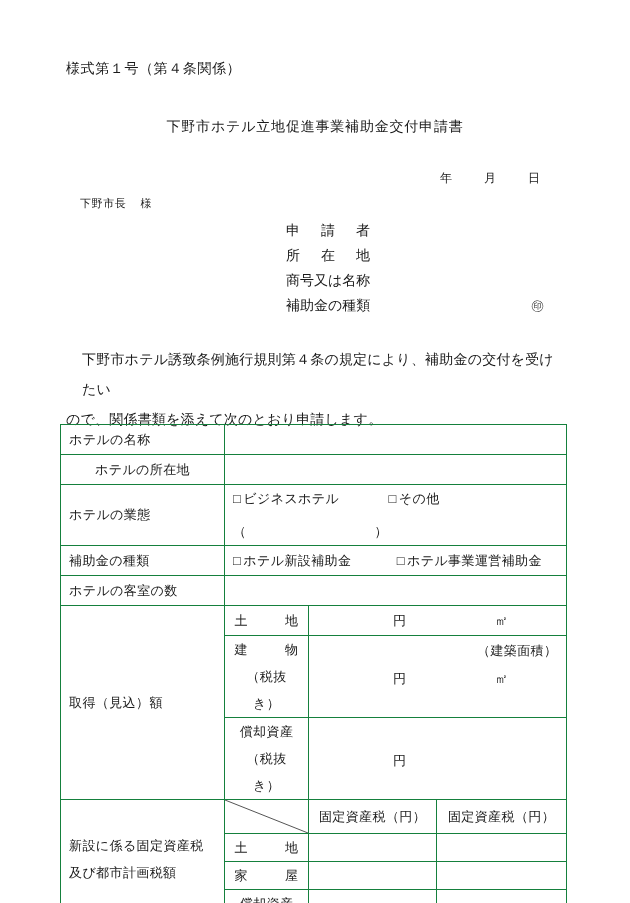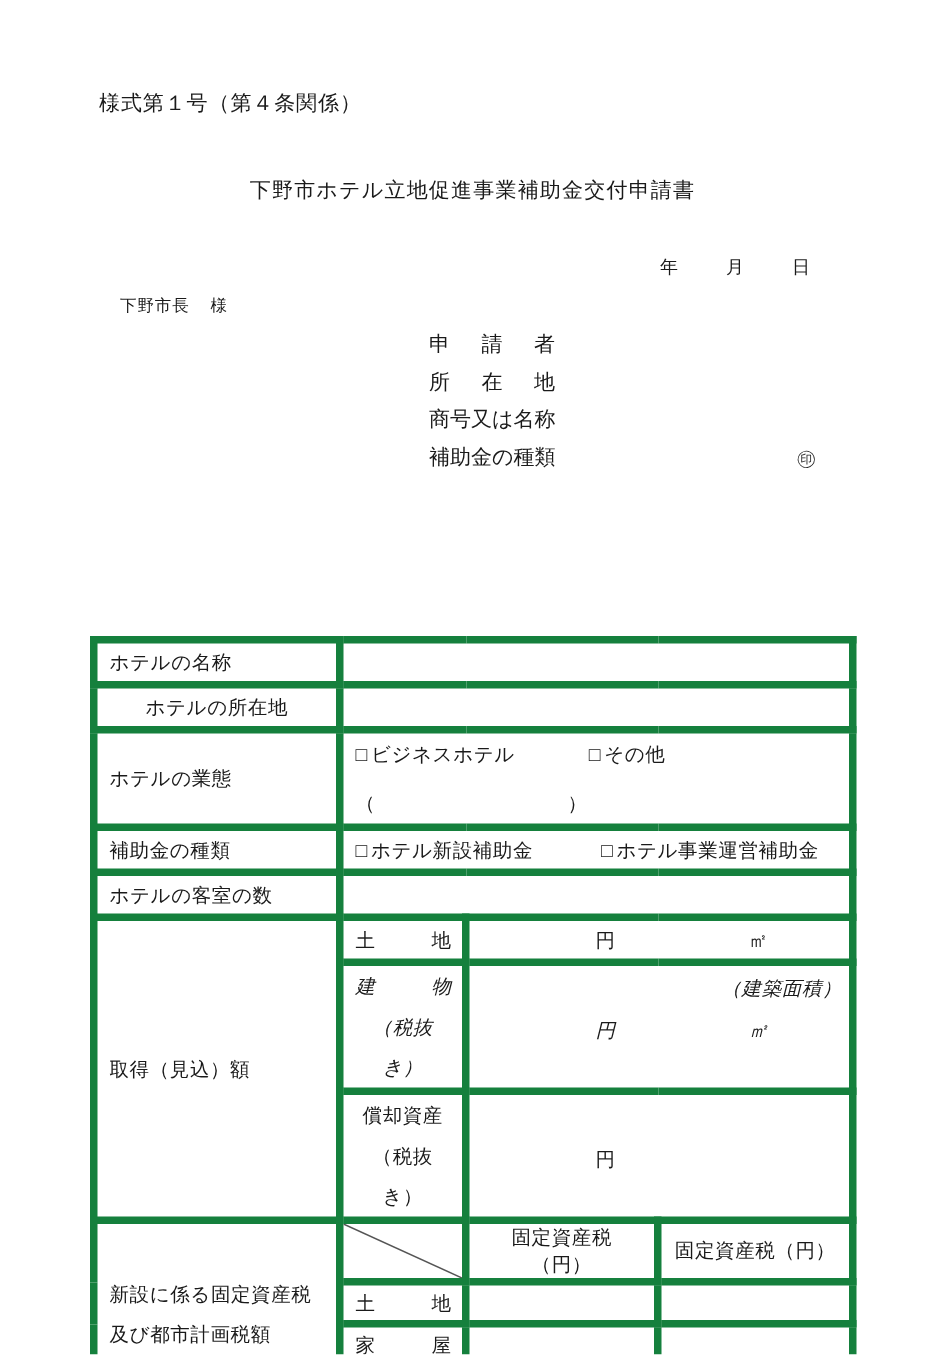--- a/index.html
+++ b/index.html
@@ -103,21 +103,21 @@
   .form-table {
     position: absolute;
     left: 60px;
     top: 424px;
     width: 506px;
     border-collapse: collapse;
     table-layout: fixed;
     font-size: 13px;
   }
   .form-table td {
-    border: 5px solid #15803d;
+    border: 1px solid #15803d;
     padding: 0 8px;
     vertical-align: middle;
     font-size: 13px;
     letter-spacing: 0.4px;
   }
   .lbl {
     width: 164px;
   }
   .lbl-top {
     vertical-align: top;
@@ -133,21 +133,21 @@
     width: 64px;
     text-align: justify;
     text-align-last: justify;
   }
   .r1 { height: 30px; }
   .r2 { height: 30px; text-align: center; }
   .r-gyotai { height: 52px; }
   .r-hojo { height: 30px; }
   .r-kyakushitsu { height: 30px; }
   .r-tochi { height: 30px; }
-  .r-tatemono { height: 58px; font-style: italic; }
+  .r-tatemono { height: 58px; }
   .r-shokyaku { height: 58px; }
   .r-diag { height: 34px; }
   .r-tax { height: 28px; }
 
   .chk {
     font-size: 13px;
     margin-right: 2px;
   }
   .gap-wide { display: inline-block; width: 42px; }
   .gap-wide2 { display: inline-block; width: 38px; }
@@ -247,20 +247,24 @@
     </div>
     <div class="applicant-row">
       <span class="sp-3">商号又は名称</span>
     </div>
     <div class="applicant-row">
       <span class="sp-3">補助金の種類</span>
       <span class="seal">㊞</span>
     </div>
   </div>
 
+  <div class="body-para">
+    <div class="indent">下野市ホテル誘致条例施行規則第４条の規定により、補助金の交付を受けたい</div>
+    <div>ので、関係書類を添えて次のとおり申請します。</div>
+  </div>
 
   <table class="form-table">
     <colgroup>
       <col style="width:164px">
       <col style="width:84px">
       <col style="width:128px">
       <col style="width:130px">
     </colgroup>
     <tbody>
 

